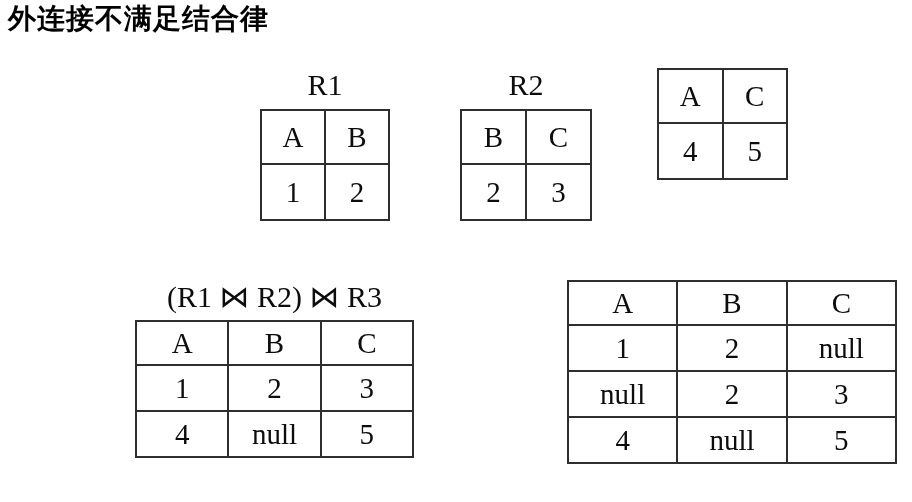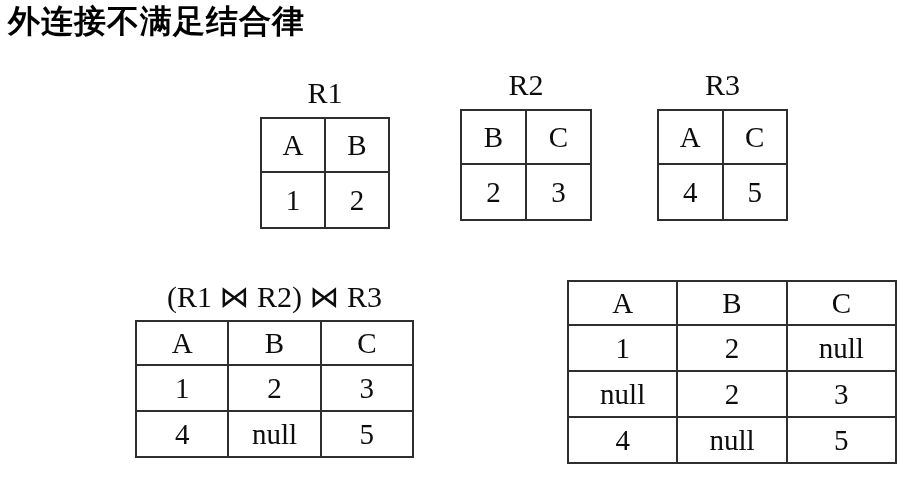--- a/index.html
+++ b/index.html
@@ -13,23 +13,23 @@
     position: relative;
     background: #ffffff;
     color: #111111;
     font-family: "Liberation Serif", "DejaVu Serif", "DejaVu Sans", serif;
   }
   .title {
     position: absolute;
     left: 8px;
     top: 3px;
     margin: 0;
-    font-family: Liberation Sans, sans-serif;
+    font-family: Liberation Mono, monospace;
     font-weight: bold;
-    font-size: 32px;
+    font-size: 28px;
     line-height: 36px;
     letter-spacing: 1px;
     color: #000000;
     white-space: nowrap;
   }
   .table-group {
     position: absolute;
     text-align: center;
   }
   .caption {
@@ -53,21 +53,21 @@
     text-align: center;
     vertical-align: middle;
     padding: 0;
     color: #0d0d0d;
   }
   .small th { height: 52px; }
   .small td { height: 54px; }
   .big th   { height: 42px; }
   .big td   { height: 44px; }
 
-  .pos-r1    { left: 260px; top: 76px;  width: 130px; }
+  .pos-r1    { left: 260px; top: 68px;  width: 130px; }
   .pos-r2    { left: 460px; top: 68px;  width: 132px; }
   .pos-r3    { left: 657px; top: 68px;  width: 131px; }
   .pos-left  { left: 135px; top: 280px; width: 279px; }
   .pos-right { left: 567px; top: 280px; width: 330px; }
 </style>
 </head>
 <body>
 
 <div>
   <h1 class="title">外连接不满足结合律</h1>
@@ -102,21 +102,20 @@
         <tbody>
           <tr>
             <td>2</td>
             <td>3</td>
           </tr>
         </tbody>
       </table>
     </div>
 
   <div class="table-group small pos-r3">
-      <div class="caption">R3</div>
       <table>
         <thead>
           <tr>
             <th>A</th>
             <th>C</th>
           </tr>
         </thead>
         <tbody>
           <tr>
             <td>4</td>

